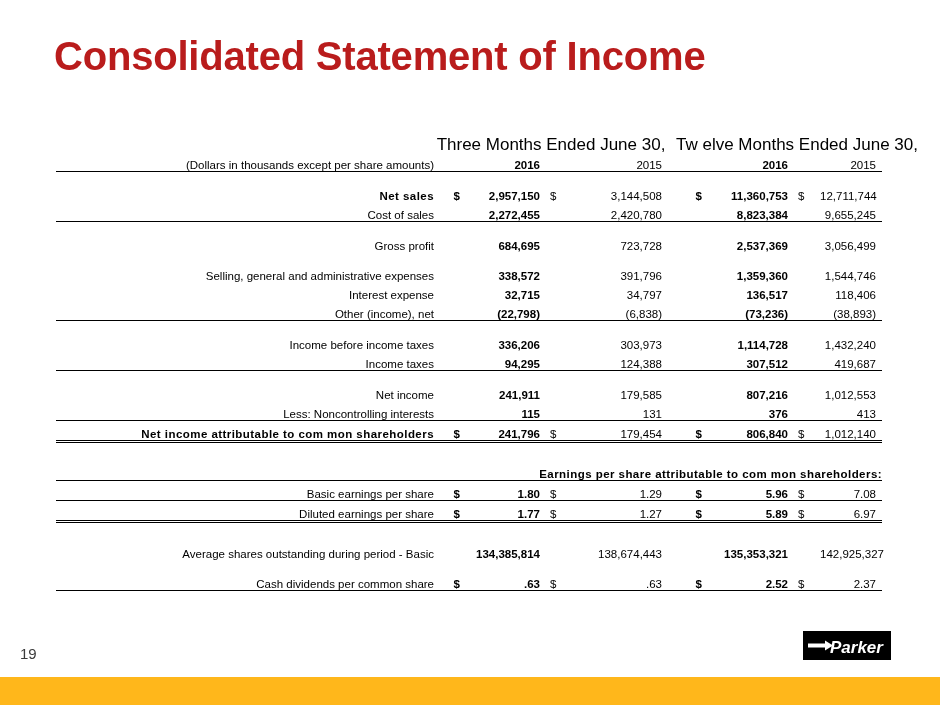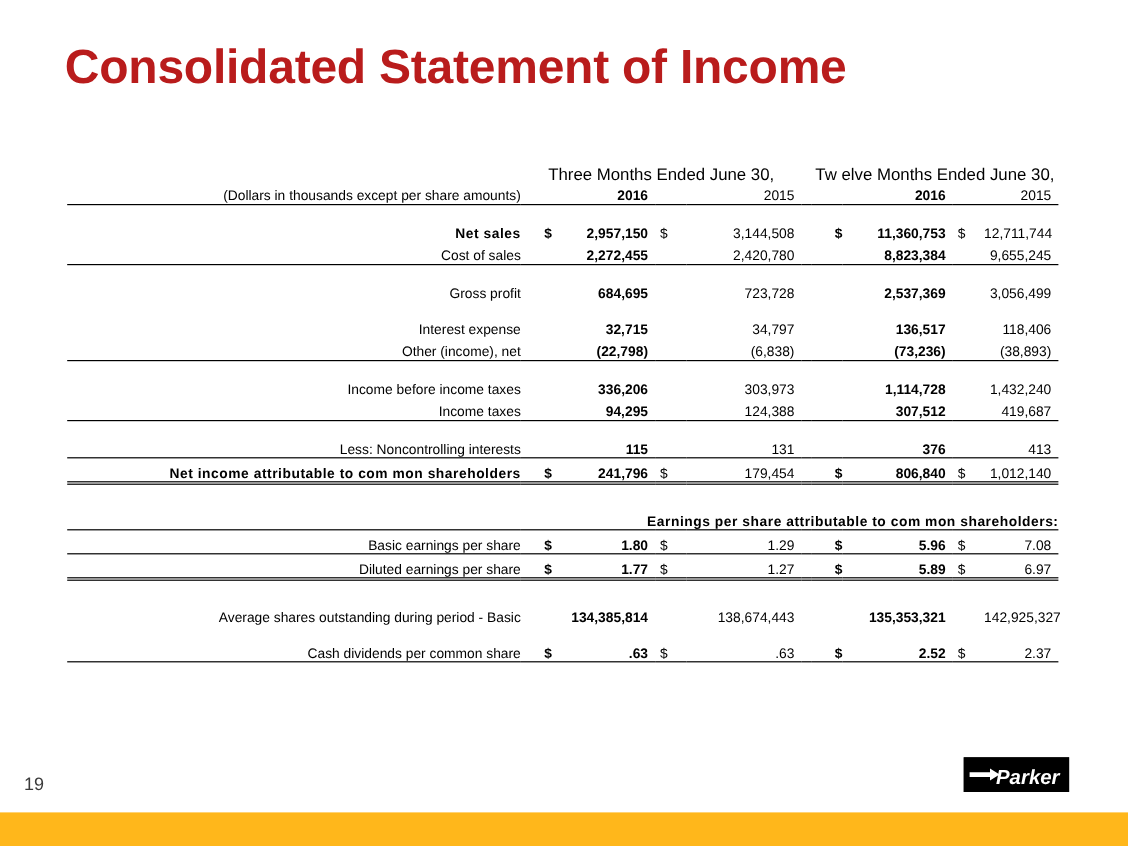--- a/index.html
+++ b/index.html
@@ -69,21 +69,21 @@
   
   tr.r   > td { height: 19px; }
   tr.rh  > td { height: 17px; }
   tr.rsp > td { height: 11px; }
   tr.rsp2 > td { height: 18px; }
   .ind2 { padding-left: 14px !important; }
 
   
   .grp {
     text-align: center;
-    font-size: 14px;
+    font-size: 17px;
     white-space: nowrap;
   }
   .rule-bot    > td { border-bottom: 1px solid #000; }
   .dbl-bot     > td { border-bottom: 3px double #000; margin-top: 11px; }
 
   
   .ls { letter-spacing: 0.45px; }
 
   
   #page-number {
@@ -201,20 +201,32 @@
     <td></td>
     <td class="num bold">2,537,369</td>
     <td></td>
     <td class="num">3,056,499</td>
   </tr>
 
   <tr class="rsp">
           <td colspan="10"></td>
         </tr>
 
+  <tr class="r">
+    <td class="lbl">Selling, general and administrative expenses</td>
+    <td></td>
+    <td class="num bold">338,572</td>
+    <td></td>
+    <td class="num">391,796</td>
+    <td></td>
+    <td></td>
+    <td class="num bold">1,359,360</td>
+    <td></td>
+    <td class="num">1,544,746</td>
+  </tr>
 
   <tr class="r">
     <td class="lbl">Interest expense</td>
     <td></td>
     <td class="num bold">32,715</td>
     <td></td>
     <td class="num">34,797</td>
     <td></td>
     <td></td>
     <td class="num bold">136,517</td>
@@ -262,20 +274,32 @@
     <td></td>
     <td class="num bold">307,512</td>
     <td></td>
     <td class="num">419,687</td>
   </tr>
 
   <tr class="rsp">
           <td colspan="10"></td>
         </tr>
 
+  <tr class="r">
+    <td class="lbl">Net income</td>
+    <td></td>
+    <td class="num bold">241,911</td>
+    <td></td>
+    <td class="num">179,585</td>
+    <td></td>
+    <td></td>
+    <td class="num bold">807,216</td>
+    <td></td>
+    <td class="num">1,012,553</td>
+  </tr>
 
   <tr class="r rule-bot">
     <td class="lbl">Less:  Noncontrolling interests</td>
     <td></td>
     <td class="num bold">115</td>
     <td></td>
     <td class="num">131</td>
     <td></td>
     <td></td>
     <td class="num bold">376</td>

